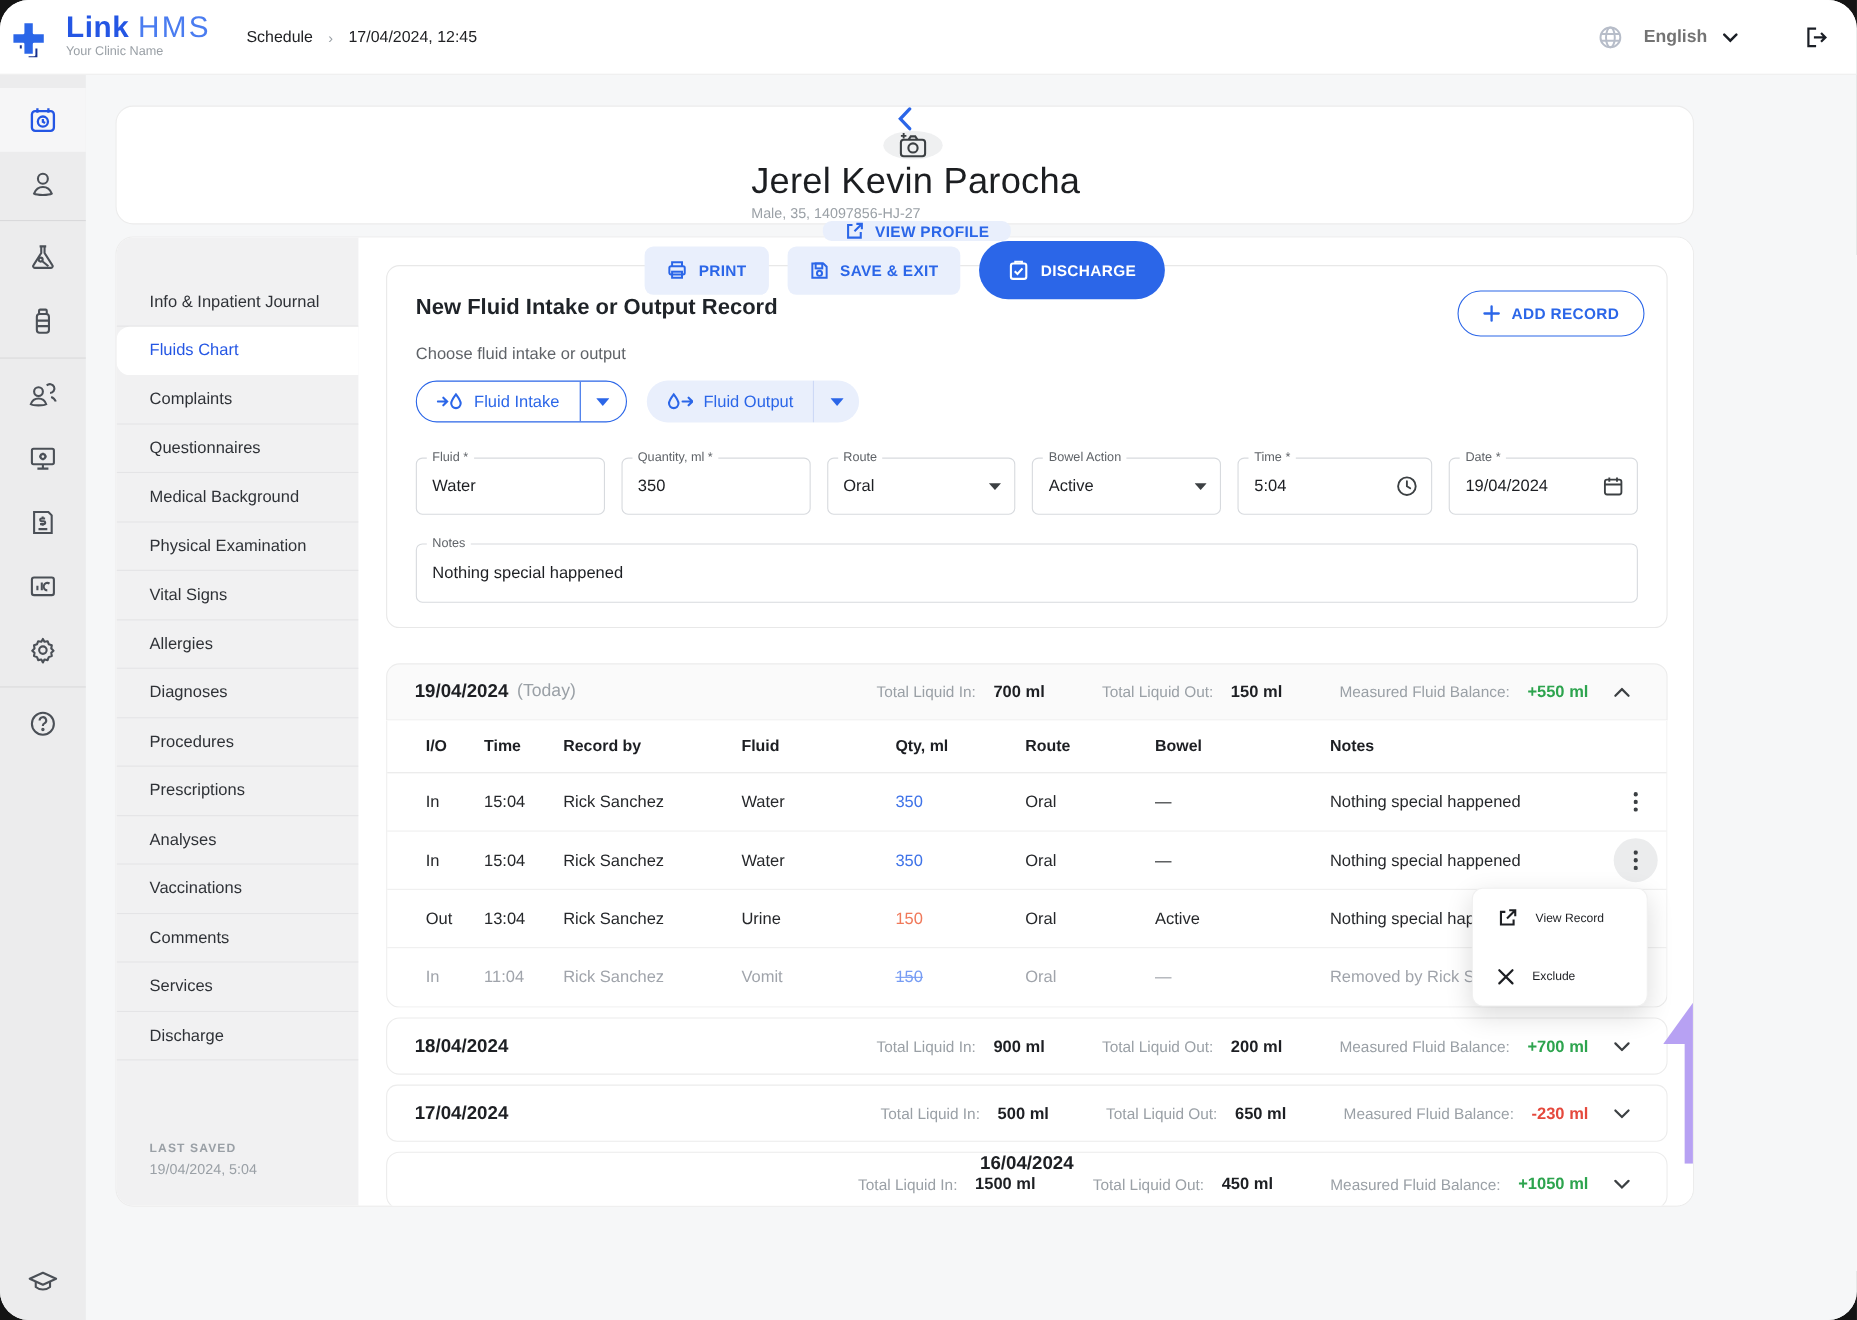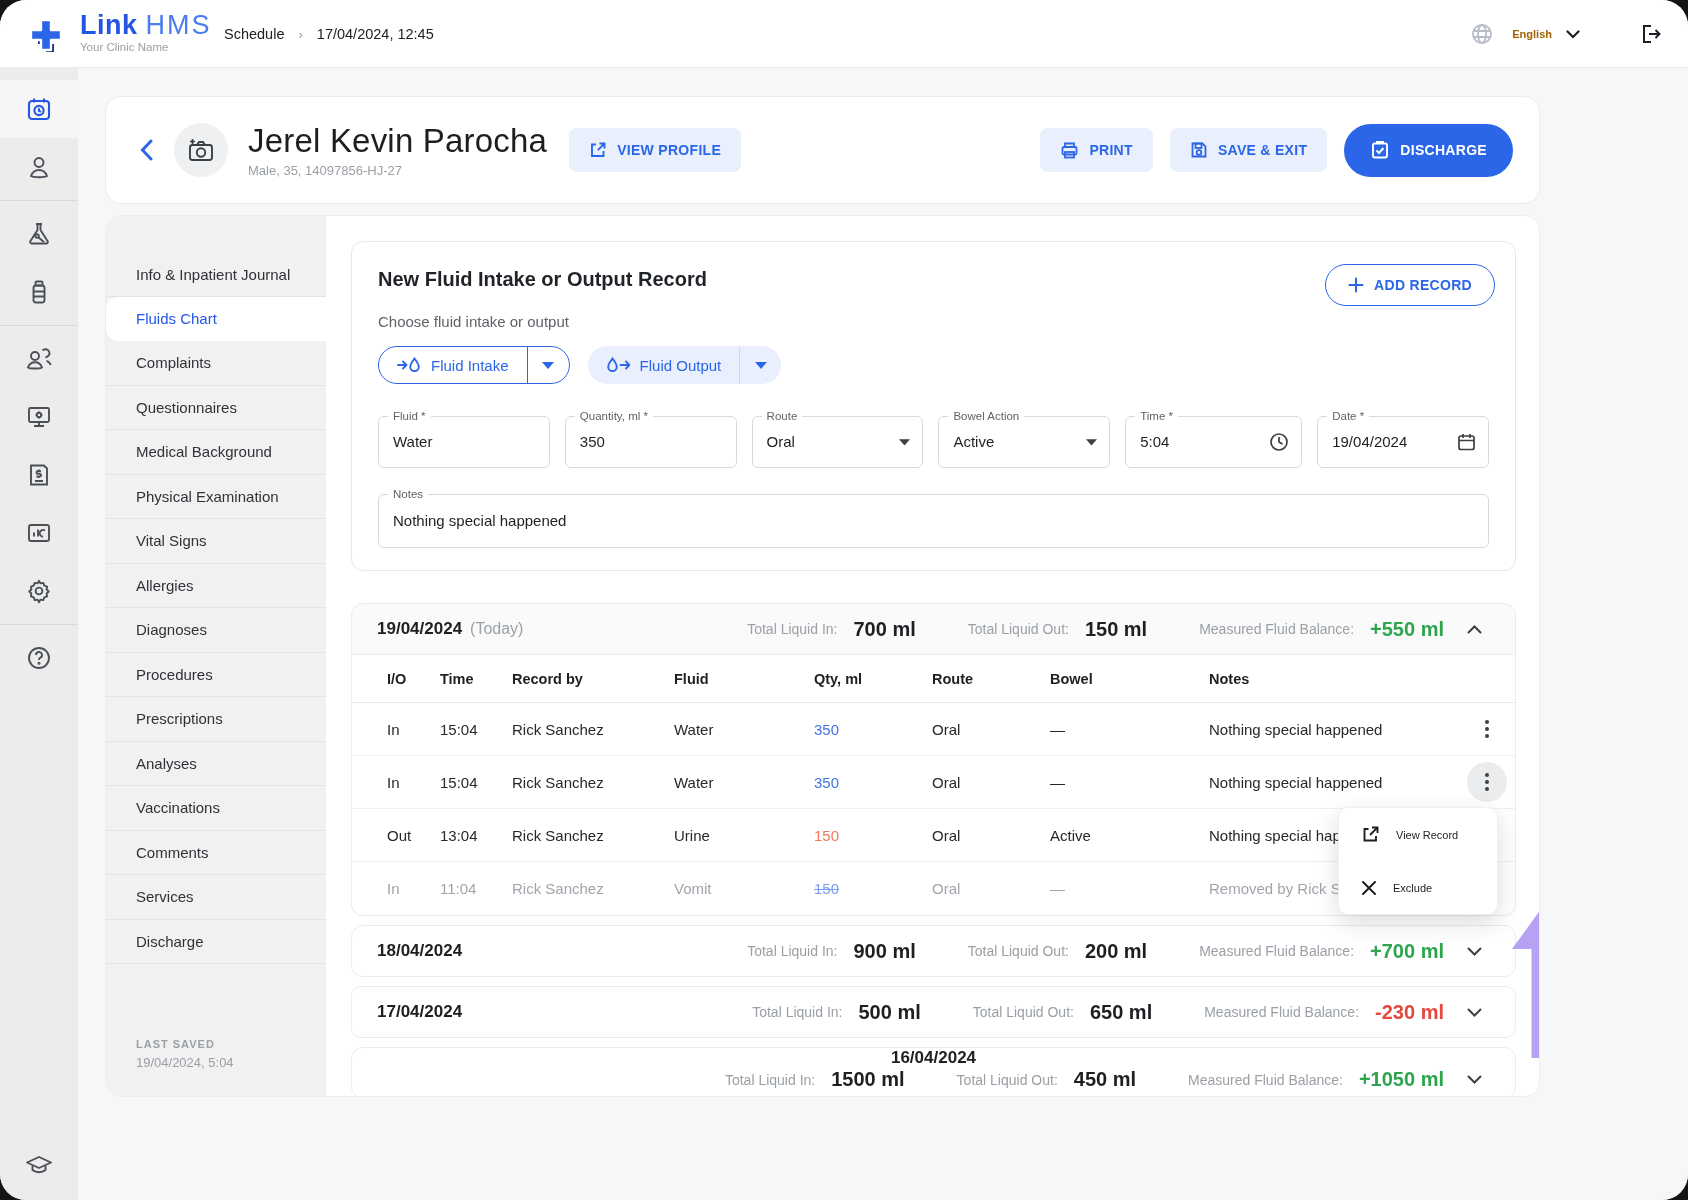--- a/index.html
+++ b/index.html
@@ -1,46 +1,46 @@
 <!DOCTYPE html>
 <html><head>
 <meta charset="utf-8">
 <style>
   * { margin:0; padding:0; box-sizing:border-box; }
   html,body { width:1688px; height:1200px; background:#141414; font-family:"Liberation Sans", sans-serif; overflow:hidden; }
   .window { position:absolute; inset:0; border-radius:26px; overflow:hidden; background:#f6f7f8; }
 
   
   .topbar { position:absolute; left:0; top:0; width:1688px; height:68px; background:#fff; border-bottom:1px solid #ededed; z-index:5; }
-  .logo { position:absolute; left:28px; top:12px; display:flex; align-items:flex-start; gap:12px; }
+  .logo { position:absolute; left:8px; top:12px; display:flex; align-items:flex-start; gap:12px; }
   .logo-text .l1 { font-size:27px; line-height:27px; letter-spacing:.5px; }
   .logo-text .l1 b { color:#2456e4; font-weight:700; }
   .logo-text .l1 span.hms { color:#4a7cf0; font-weight:400; letter-spacing:2px; }
   .logo-text .l2 { font-size:11.5px; color:#9aa0a6; margin-top:2px; }
   .crumbs { position:absolute; left:224px; top:0; height:68px; display:flex; align-items:center; gap:14px; font-size:14.5px; color:#202124; }
   .crumbs .sep { color:#9aa0a6; font-size:13px; }
   .crumbs .b1 { font-weight:500; }
   .top-right { position:absolute; right:26px; top:0; height:68px; display:flex; align-items:center; gap:18px; }
   .lang { display:flex; align-items:center; gap:14px; cursor:pointer; }
-  .lang .txt { font-size:11px; font-weight:700; color:#a16207; }
+  .lang .txt { font-size:16px; font-weight:700; color:#737373; }
   .logout { margin-left:40px; display:flex; align-items:center; }
 
   
   .rail { position:absolute; left:0; top:68px; width:78px; bottom:0; background:#ececed; display:flex; flex-direction:column; align-items:stretch; padding-top:12px; z-index:4; }
   .rail-item { height:58px; display:flex; align-items:center; justify-content:center; color:#4b5057; }
   .rail-item.active { background:#f6f6f7; color:#2456e4; }
   .rail-div { height:1px; background:#d9d9db; margin:4px 0; }
   .rail-spacer { flex:1; }
   .rail-bottom { height:70px; display:flex; align-items:center; justify-content:center; color:#4b5057; }
 
   
   .content { position:absolute; left:78px; top:68px; right:0; bottom:0; background:#f6f7f8; }
 
   
-  .pcard { position:absolute; left:27px; top:28px; width:1435px; height:108px; background:#fff; border:1px solid #ececec; border-radius:16px; display:flex; align-items:center; padding:0 26px; z-index:3; }
+  .pcard { position:absolute; left:27px; top:28px; width:1435px; height:108px; background:#fff; border:1px solid #ececec; border-radius:16px; display:flex; align-items:center; padding:0 26px; z-index:3;flex-direction:column; }
   .back { width:28px; height:28px; display:flex; align-items:center; justify-content:center; color:#2b66e8; cursor:pointer; }
   .avatar { width:54px; height:54px; border-radius:50%; background:#eff0f1; display:flex; align-items:center; justify-content:center; color:#3c4043; margin-left:14px; }
   .pinfo { margin-left:20px; }
   .pname { font-size:33px; font-weight:500; color:#1c1e21; letter-spacing:.2px; }
   .pmeta { font-size:13px; color:#9aa0a6; margin-top:3px; }
   .btn { display:inline-flex; align-items:center; gap:10px; font-weight:700; font-size:14px; letter-spacing:.3px; cursor:pointer; white-space:nowrap; }
   .btn-tonal { background:#e9effc; color:#2b66e8; border-radius:8px; height:44px; padding:0 20px; }
   .view-profile { margin-left:22px; }
   .pcard .grow { flex:1; }
   .btn-row { display:flex; align-items:center; gap:17px; }
@@ -79,21 +79,21 @@
   .notes-field { margin-top:26px; height:54px; }
   .notes-field .fval { line-height:52px; }
 
   
   .group-open { position:absolute; left:25px; top:387px; width:1165px; }
   .g-head { height:52px; background:#fafafa; border:1px solid #ececec; border-radius:12px 12px 0 0; display:flex; align-items:center; padding:0 25px; }
   .g-date { font-size:17px; font-weight:700; color:#1d1f23; }
   .g-today { font-size:16px; color:#9aa0a6; font-weight:400; margin-left:8px; }
   .g-sum { margin-left:auto; display:flex; align-items:center; }
   .s-lab { font-size:14px; color:#9aa0a6; }
-  .s-val { font-size:20px; font-weight:700; color:#1d1f23; margin-left:16px; }
+  .s-val { font-size:15px; font-weight:700; color:#1d1f23; margin-left:16px; }
   .sp48 { width:52px; }
   .s-pos { color:#2da44e; }
   .s-neg { color:#e5493d; }
   .g-chevron { width:32px; display:flex; justify-content:center; color:#3c4043; cursor:pointer; margin-left:14px; }
   .g-body { border:1px solid #ececec; border-top:none; border-radius:0 0 12px 12px; background:#fff; }
   .t-grid { display:grid; grid-template-columns:53px 72px 162px 140px 118px 118px 159px 1fr 56px; align-items:center; padding-left:35px; }
   .t-head { height:48px; border-bottom:1px solid #e8e8e8; font-size:14.5px; font-weight:700; color:#1d1f23; }
   .t-row { height:53px; border-bottom:1px solid #efefef; font-size:15px; color:#26282b; }
   .t-row:last-child { border-bottom:none; }
   .qty-in { color:#3f73e8; }

